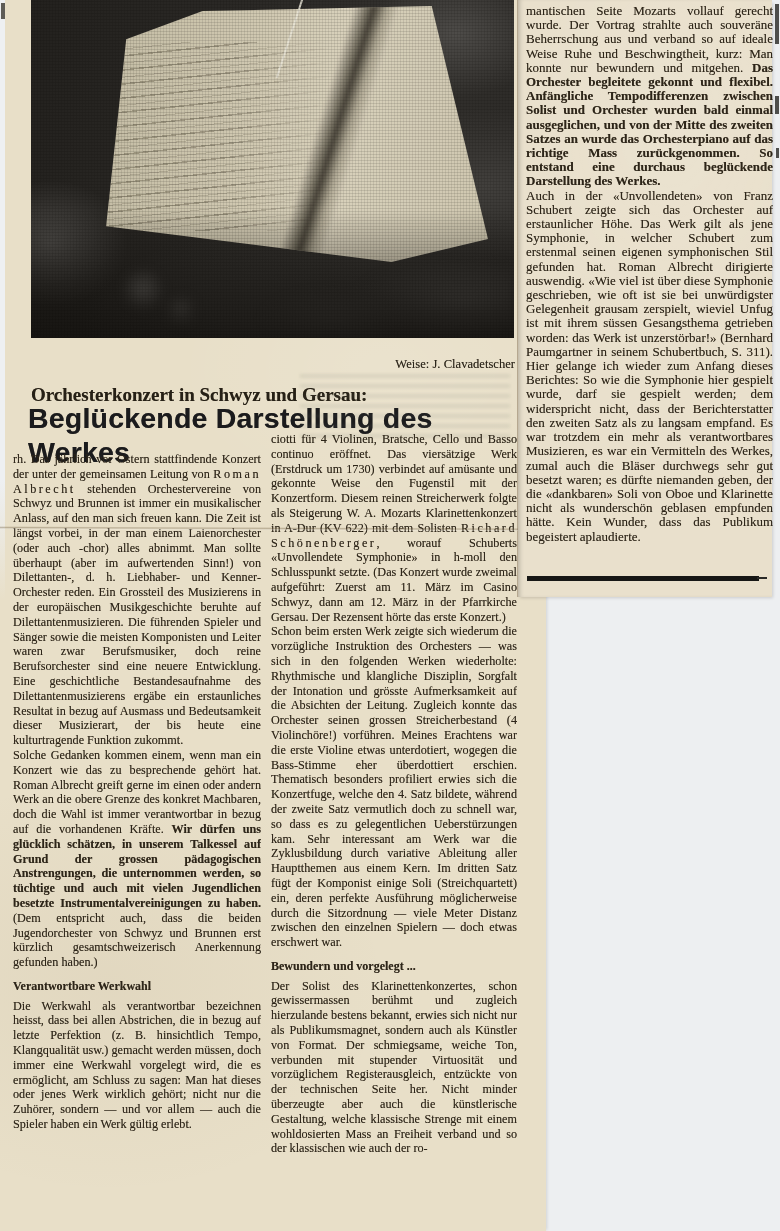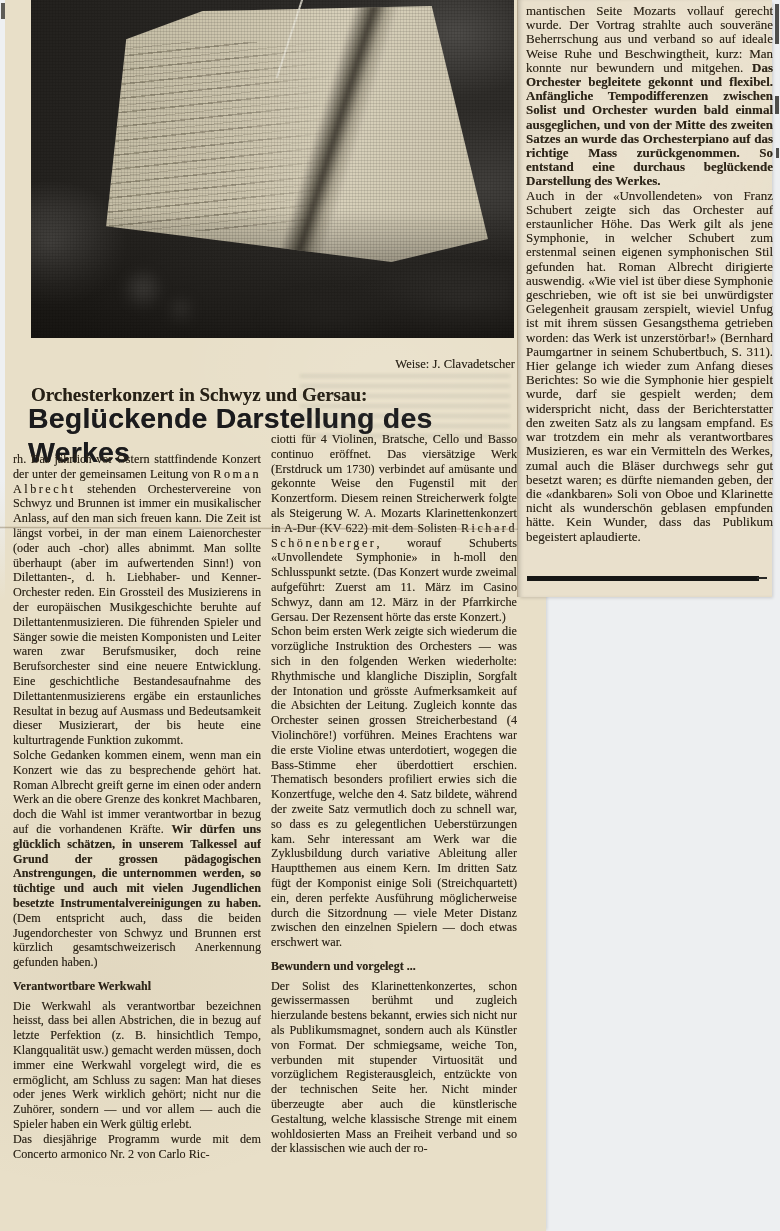--- a/index.html
+++ b/index.html
@@ -157,21 +157,20 @@
 <div class="kicker">Orchesterkonzert in Schwyz und Gersau:</div>
 <h1 class="headline" style="margin:0;">Beglückende Darstellung des Werkes</h1>
 
 <div class="show-through"></div>
 
 <div class="col col-1">
     <p><span>rh. Das jährlich vor Ostern stattfindende Konzert der unter der gemeinsamen Leitung von </span><span class="spaced">Roman Albrecht</span><span> stehenden Orchestervereine von Schwyz und Brunnen ist immer ein musikalischer Anlass, auf den man sich freuen kann. Die Zeit ist längst vorbei, in der man einem Laienorchester (oder auch -chor) alles abnimmt. Man sollte überhaupt (aber im aufwertenden Sinn!) von Dilettanten-, d. h. Liebhaber- und Kenner-Orchester reden. Ein Grossteil des Musizierens in der europäischen Musikgeschichte beruhte auf Dilettantenmusizieren. Die führenden Spieler und Sänger sowie die meisten Komponisten und Leiter waren zwar Berufsmusiker, doch reine Berufsorchester sind eine neuere Entwicklung. Eine geschichtliche Bestandesaufnahme des Dilettantenmusizierens ergäbe ein erstaunliches Resultat in bezug auf Ausmass und Bedeutsamkeit dieser Musizierart, der bis heute eine kulturtragende Funktion zukommt.</span></p>
     <p><span>Solche Gedanken kommen einem, wenn man ein Konzert wie das zu besprechende gehört hat. Roman Albrecht greift gerne im einen oder andern Werk an die obere Grenze des konkret Machbaren, doch die Wahl ist immer verantwortbar in bezug auf die vorhandenen Kräfte. </span><span class="bold">Wir dürfen uns glücklich schätzen, in unserem Talkessel auf Grund der grossen pädagogischen Anstrengungen, die unternommen werden, so tüchtige und auch mit vielen Jugendlichen besetzte Instrumentalvereinigungen zu haben.</span><span> (Dem entspricht auch, dass die beiden Jugendorchester von Schwyz und Brunnen erst kürzlich gesamtschweizerisch Anerkennung gefunden haben.)</span></p>
     <h3>Verantwortbare Werkwahl</h3>
     <p><span>Die Werkwahl als verantwortbar bezeichnen heisst, dass bei allen Abstrichen, die in bezug auf letzte Perfektion (z. B. hinsichtlich Tempo, Klangqualität usw.) gemacht werden müssen, doch immer eine Werkwahl vorgelegt wird, die es ermöglicht, am Schluss zu sagen: Man hat dieses oder jenes Werk wirklich gehört; nicht nur die Zuhörer, sondern — und vor allem — auch die Spieler haben ein Werk gültig erlebt.</span></p>
-    <p><span>Das diesjährige Programm wurde mit dem Concerto armonico Nr. 2 von Carlo Ric-</span></p>
   </div>
 <div class="col col-2">
     <p><span>ciotti für 4 Violinen, Bratsche, Cello und Basso continuo eröffnet. Das viersätzige Werk (Erstdruck um 1730) verbindet auf amüsante und gekonnte Weise den Fugenstil mit der Konzertform. Diesem reinen Streicherwerk folgte als Steigerung W. A. Mozarts Klarinettenkonzert in A-Dur (KV 622) mit dem Solisten </span><span class="spaced">Richard Schönenberger</span><span>, worauf Schuberts «Unvollendete Symphonie» in h-moll den Schlusspunkt setzte. (Das Konzert wurde zweimal aufgeführt: Zuerst am 11. März im Casino Schwyz, dann am 12. März in der Pfarrkirche Gersau. Der Rezensent hörte das erste Konzert.)</span></p>
     <p><span>Schon beim ersten Werk zeigte sich wiederum die vorzügliche Instruktion des Orchesters — was sich in den folgenden Werken wiederholte: Rhythmische und klangliche Disziplin, Sorgfalt der Intonation und grösste Aufmerksamkeit auf die Absichten der Leitung. Zugleich konnte das Orchester seinen grossen Streicherbestand (4 Violinchöre!) vorführen. Meines Erachtens war die erste Violine etwas unterdotiert, wogegen die Bass-Stimme eher überdottiert erschien. Thematisch besonders profiliert erwies sich die Konzertfuge, welche den 4. Satz bildete, während der zweite Satz vermutlich doch zu schnell war, so dass es zu gelegentlichen Ueberstürzungen kam. Sehr interessant am Werk war die Zyklusbildung durch variative Ableitung aller Hauptthemen aus einem Kern. Im dritten Satz fügt der Komponist einige Soli (Streichquartett) ein, deren perfekte Ausführung möglicherweise durch die Sitzordnung — viele Meter Distanz zwischen den einzelnen Spielern — doch etwas erschwert war.</span></p>
     <h3>Bewundern und vorgelegt ...</h3>
     <p><span>Der Solist des Klarinettenkonzertes, schon gewissermassen berühmt und zugleich hierzulande bestens bekannt, erwies sich nicht nur als Publikumsmagnet, sondern auch als Künstler von Format. Der schmiegsame, weiche Ton, verbunden mit stupender Virtuosität und vorzüglichem Registerausgleich, entzückte von der technischen Seite her. Nicht minder überzeugte aber auch die künstlerische Gestaltung, welche klassische Strenge mit einem wohldosierten Mass an Freiheit verband und so der klassischen wie auch der ro-</span></p>
   </div>
 <div class="col col-3">
     <p><span>mantischen Seite Mozarts vollauf gerecht wurde. Der Vortrag strahlte auch souveräne Beherrschung aus und verband so auf ideale Weise Ruhe und Beschwingtheit, kurz: Man konnte nur bewundern und mitgehen. </span><span class="bold">Das Orchester begleitete gekonnt und flexibel. Anfängliche Tempodifferenzen zwischen Solist und Orchester wurden bald einmal ausgeglichen, und von der Mitte des zweiten Satzes an wurde das Orchesterpiano auf das richtige Mass zurückgenommen. So entstand eine durchaus beglückende Darstellung des Werkes.</span></p>
     <p><span>Auch in der «Unvollendeten» von Franz Schubert zeigte sich das Orchester auf erstaunlicher Höhe. Das Werk gilt als jene Symphonie, in welcher Schubert zum erstenmal seinen eigenen symphonischen Stil gefunden hat. Roman Albrecht dirigierte auswendig. «Wie viel ist über diese Symphonie geschrieben, wie oft ist sie bei unwürdigster Gelegenheit grausam zerspielt, wieviel Unfug ist mit ihrem süssen Gesangsthema getrieben worden: das Werk ist unzerstörbar!» (Bernhard Paumgartner in seinem Schubertbuch, S. 311). Hier gelange ich wieder zum Anfang dieses Berichtes: So wie die Symphonie hier gespielt wurde, darf sie gespielt werden; dem widerspricht nicht, dass der Berichterstatter den zweiten Satz als zu langsam empfand. Es war trotzdem ein mehr als verantwortbares Musizieren, es war ein Vermitteln des Werkes, zumal auch die Bläser durchwegs sehr gut besetzt waren; es dürfte niemanden geben, der die «dankbaren» Soli von Oboe und Klarinette nicht als wunderschön geblasen empfunden hätte. Kein Wunder, dass das Publikum begeistert aplaudierte.</span></p>

